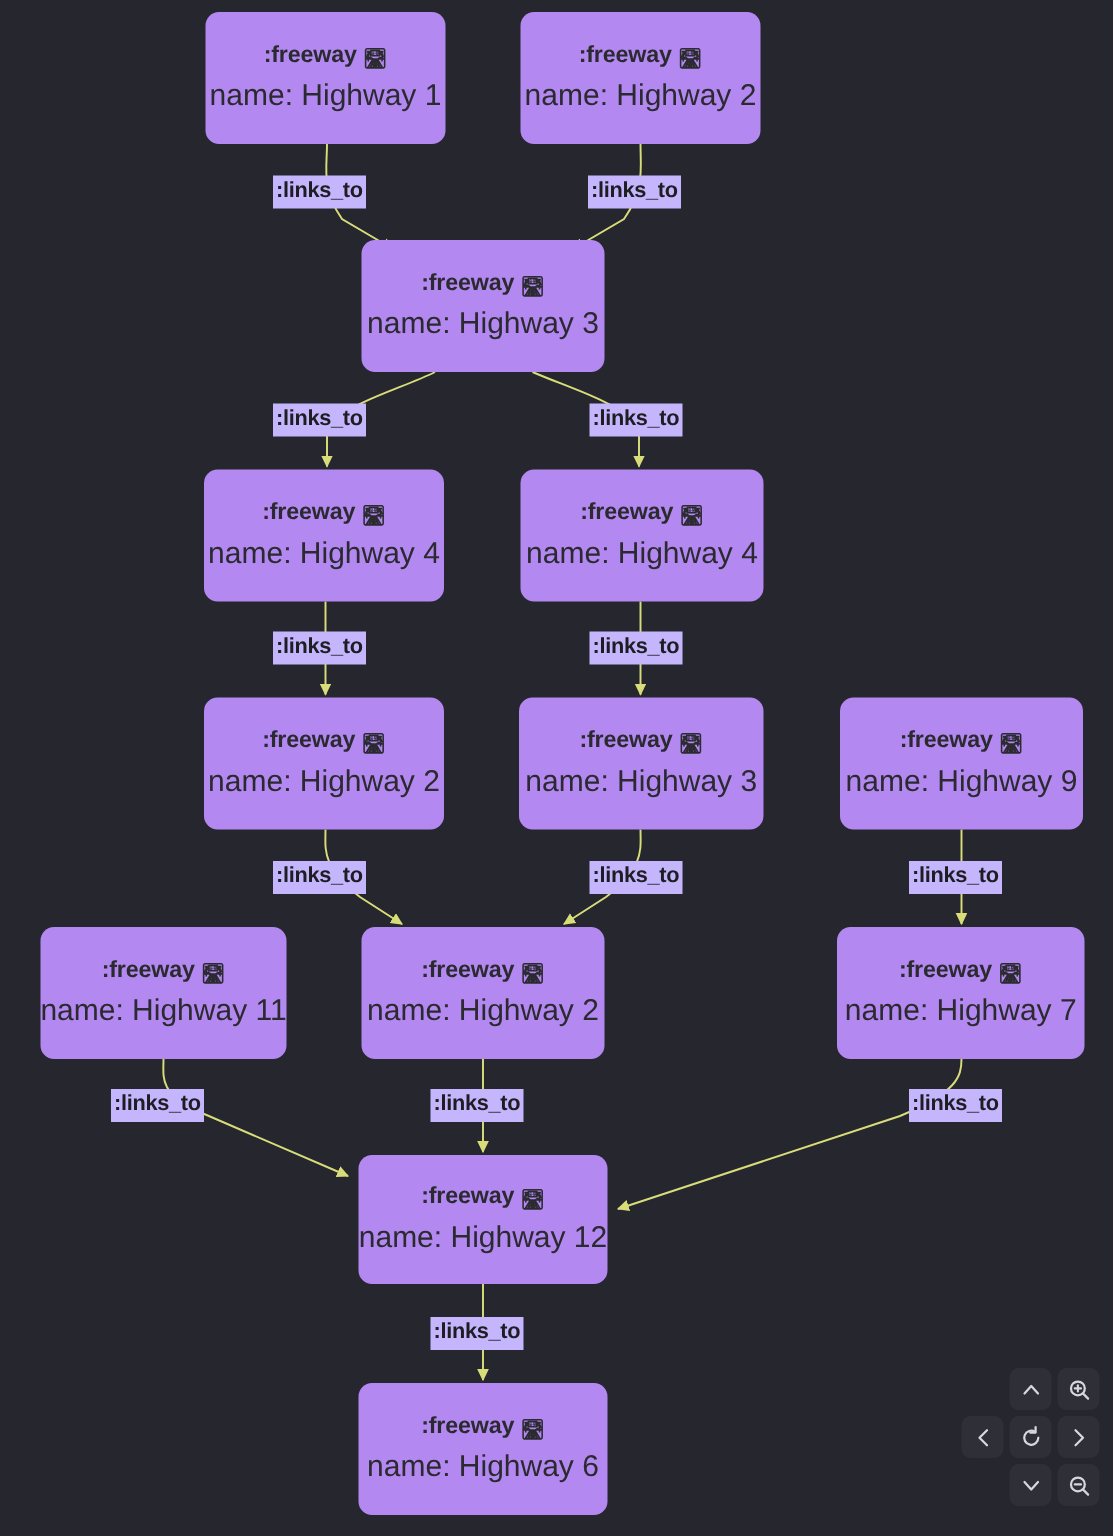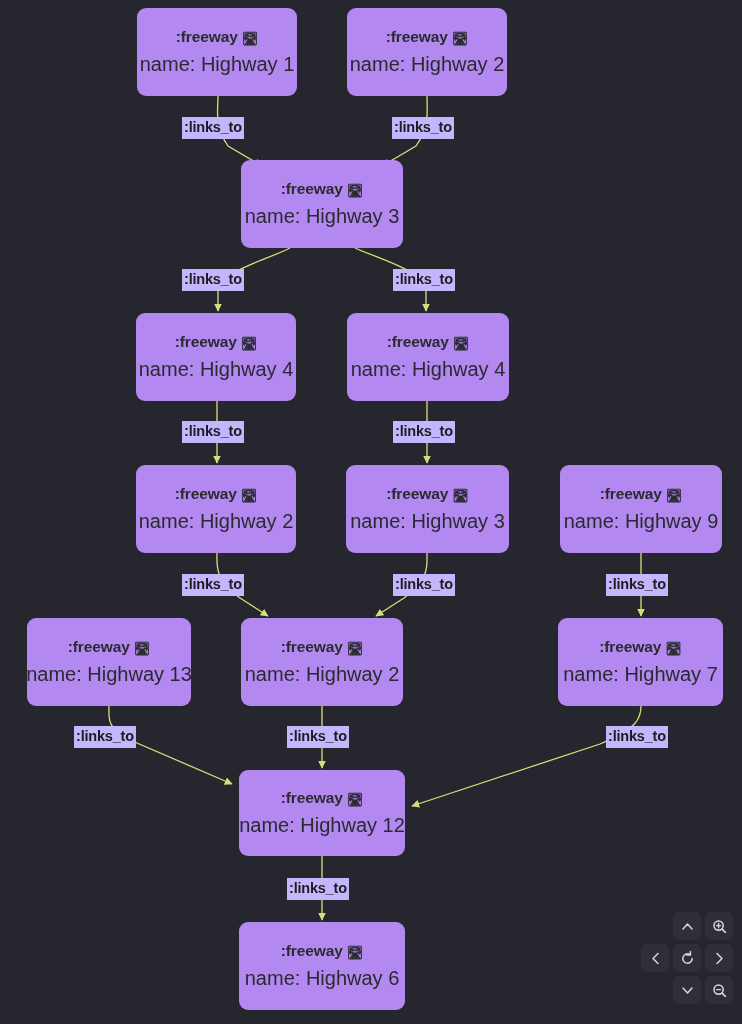--- a/index.html
+++ b/index.html
@@ -184,21 +184,21 @@
           <span>:freeway</span>
           <span class="node-title-icon">🛣</span>
         </div>
         <div class="node-prop">name: Highway 9</div>
       </div>
       <div class="graph-node" style="left: 27px; top: 618px; width: 164px; height: 88px;">
         <div class="node-title">
           <span>:freeway</span>
           <span class="node-title-icon">🛣</span>
         </div>
-        <div class="node-prop">name: Highway 13</div>
+        <div class="node-prop">name: Highway 11</div>
       </div>
       <div class="graph-node" style="left: 241px; top: 618px; width: 162px; height: 88px;">
         <div class="node-title">
           <span>:freeway</span>
           <span class="node-title-icon">🛣</span>
         </div>
         <div class="node-prop">name: Highway 2</div>
       </div>
       <div class="graph-node" style="left: 558px; top: 618px; width: 165px; height: 88px;">
         <div class="node-title">

